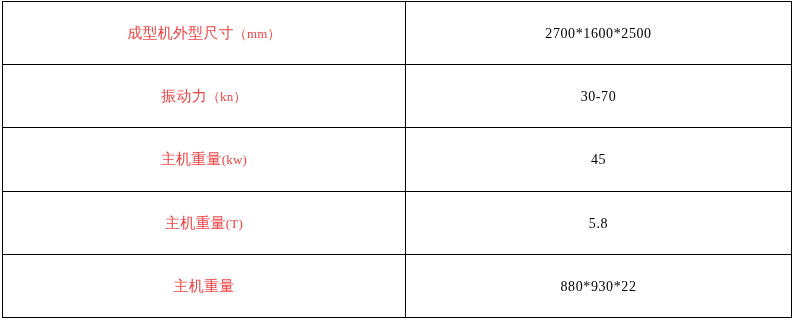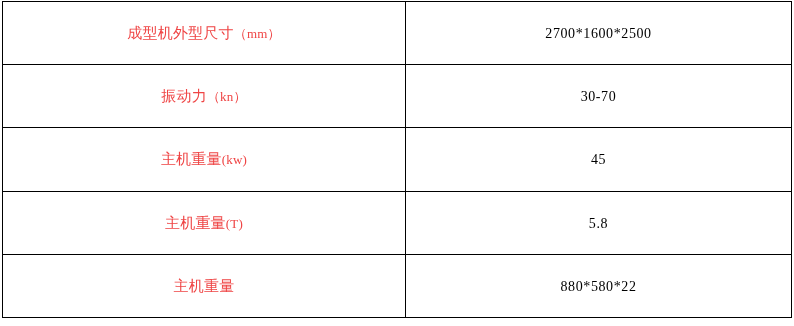--- a/index.html
+++ b/index.html
@@ -98,18 +98,18 @@
         </td>
         <td>
           <span class="value-text">5.8</span>
         </td>
       </tr>
       <tr>
         <td>
           <span class="label-text"><span>主机重量</span><span class="unit"></span></span>
         </td>
         <td>
-          <span class="value-text">880*580*22</span>
+          <span class="value-text">880*930*22</span>
         </td>
       </tr>
     </tbody>
   </table>
 </div>
 
 </body></html>

